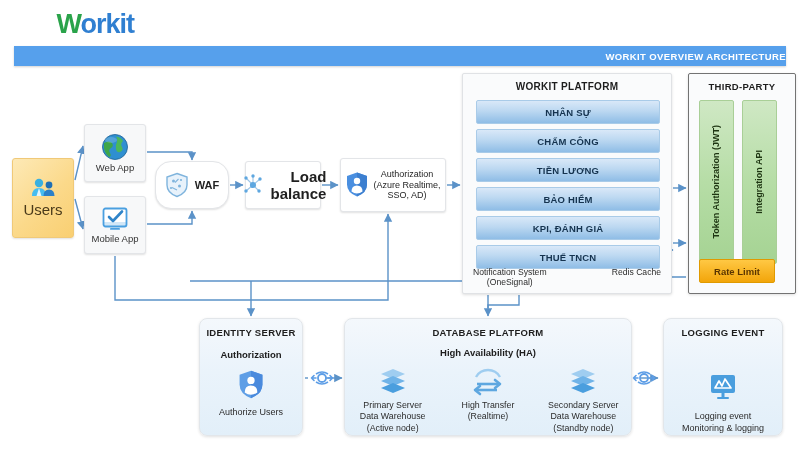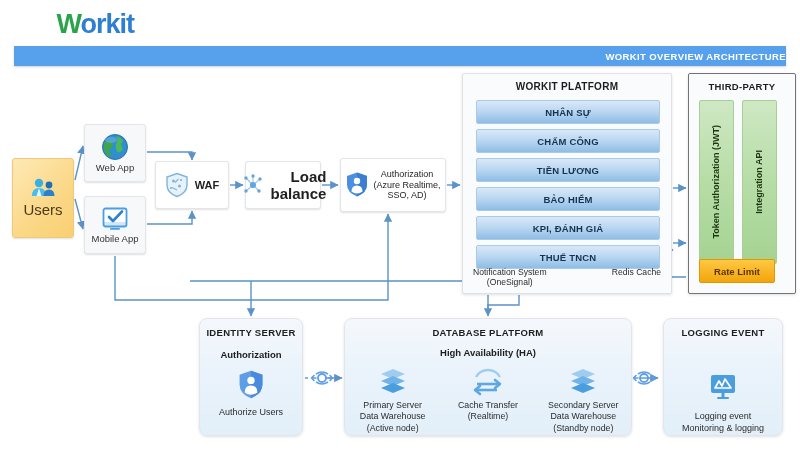--- a/index.html
+++ b/index.html
@@ -42,21 +42,21 @@
     left:12px;top:158px;width:62px;height:80px;
     background:linear-gradient(135deg,#fde9b6 0%,#fbd98a 55%,#f9cf72 100%);
     border:1px solid #f0c978;border-radius:3px;
     box-shadow:0 1px 2px rgba(0,0,0,.12);
     display:flex;flex-direction:column;align-items:center;justify-content:center;
     font-size:15px;color:#4a3a1a;
   }
 
   .webapp{left:84px;top:124px;width:62px;height:58px;}
   .mobileapp{left:84px;top:196px;width:62px;height:58px;}
-  .waf{left:155px;top:161px;width:74px;height:48px;flex-direction:row;gap:6px;}
+  .waf{left:155px;top:161px;width:74px;height:48px;flex-direction:row;gap:6px;border-radius:16px;}
   .lb{left:245px;top:161px;width:76px;height:48px;flex-direction:row;gap:5px;}
   .authz{left:340px;top:158px;width:106px;height:54px;flex-direction:row;gap:4px;}
 
   .waf-text{font-size:11px;font-weight:bold;color:#1f1f1f;}
   .lb-text{font-size:15px;font-weight:bold;color:#1f1f1f;text-align:right;line-height:1.15;}
   .authz-text{font-size:9px;color:#1f1f1f;text-align:center;line-height:1.2;}
 
   
   .platform{
     left:462px;top:73px;width:210px;height:221px;
@@ -365,21 +365,21 @@
 
       <div class="db-item">
         <svg width="34" height="30" viewBox="0 0 34 30">
           <path d="M5,10 Q9,3 17,3 Q25,3 29,10" fill="none" stroke="#9fcdf0" stroke-width="2.4"></path>
           <path d="M6,17 L27,17" fill="none" stroke="#5ea7e0" stroke-width="2.6"></path>
           <path d="M24,13 L29,17 L24,21" fill="none" stroke="#5ea7e0" stroke-width="2.6" stroke-linecap="round" stroke-linejoin="round"></path>
           <path d="M9,19 L4,23 L9,27" fill="none" stroke="#5ea7e0" stroke-width="2.6" stroke-linecap="round" stroke-linejoin="round"></path>
           <path d="M5,23 L26,23" fill="none" stroke="#5ea7e0" stroke-width="2.6"></path>
         </svg>
         <div class="db-cap">
-          <div>Cache Transfer</div>
+          <div>High Transfer</div>
           <div>(Realtime)</div>
         </div>
       </div>
 
       <div class="db-item">
         <svg width="30" height="30" viewBox="0 0 30 30">
           <path d="M15,2 L27,7 L15,12 L3,7 z" fill="#9fcdf0"></path>
           <path d="M15,9 L27,14 L15,19 L3,14 z" fill="#6fb3e8"></path>
           <path d="M15,16 L27,21 L15,26 L3,21 z" fill="#4a9ede"></path>
         </svg>

